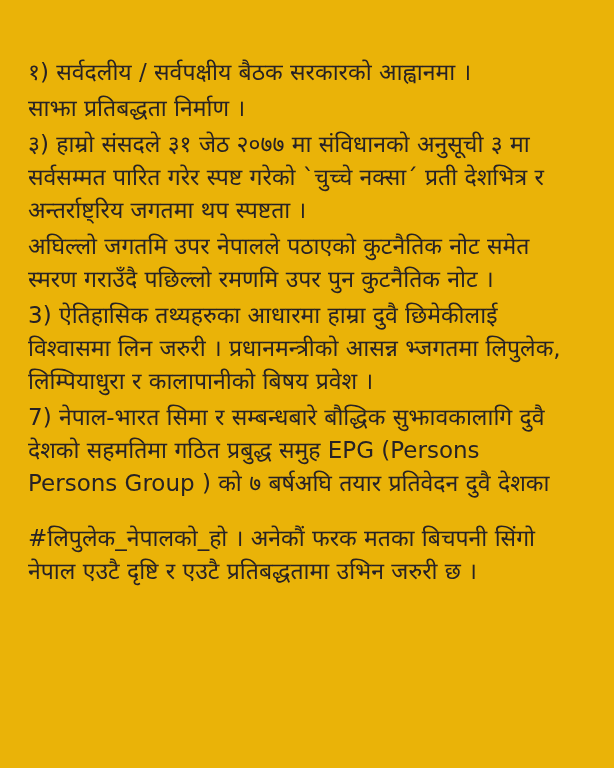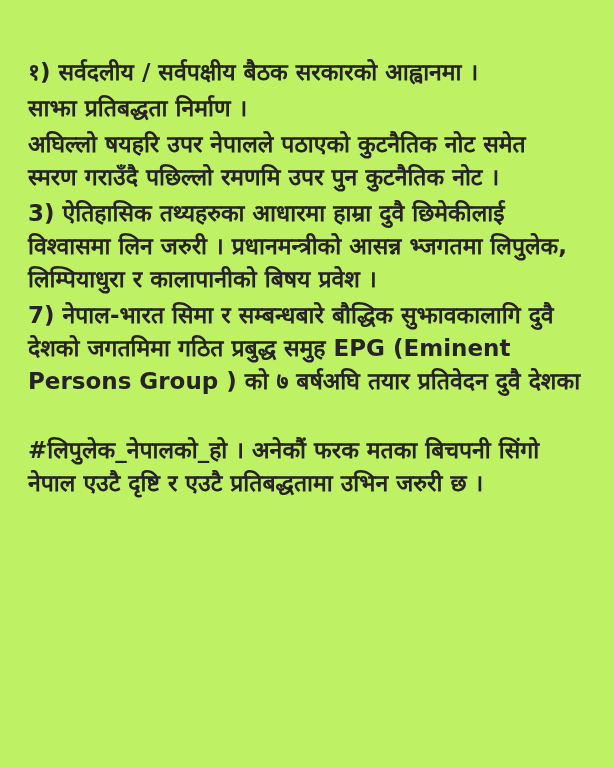--- a/index.html
+++ b/index.html
@@ -10,31 +10,31 @@
     width: 614px;
     height: 768px;
     background: #fcf2f1;
     overflow: hidden;
   }
   .page {
     box-sizing: border-box;
     width: 614px;
     height: 768px;
     padding: 56px 24px 0 28px;
-    background: #bef264;
+    background: #eab308;
     font-family: "DejaVu Sans", sans-serif;
-    font-weight: 700;
+    font-weight: 400;
     color: #272225;
   }
   .para {
     margin: 0 0 3px 0;
     padding: 0;
   }
   .para--gap {
-    margin-top: 36px;
+    margin-top: 22px;
   }
   .line {
     display: block;
     font-size: 23px;
     line-height: 33px;
     white-space: nowrap;
     letter-spacing: 0;
   }
 </style>
 </head>
@@ -43,35 +43,40 @@
 <div class="page">
 
   <p class="para">
     <span class="line">१) सर्वदलीय / सर्वपक्षीय बैठक सरकारको आह्वानमा ।</span>
   </p>
 
   <p class="para">
     <span class="line">साझा प्रतिबद्धता निर्माण ।</span>
   </p>
 
+  <p class="para">
+    <span class="line">३) हाम्रो संसदले ३१ जेठ २०७७ मा संविधानको अनुसूची ३ मा</span>
+    <span class="line">सर्वसम्मत पारित गरेर स्पष्ट गरेको `चुच्चे नक्सा´ प्रती देशभित्र र</span>
+    <span class="line">अन्तर्राष्ट्रिय जगतमा थप स्पष्टता ।</span>
+  </p>
 
   <p class="para">
-    <span class="line">अघिल्लो षयहरि उपर नेपालले पठाएको कुटनैतिक नोट समेत</span>
+    <span class="line">अघिल्लो जगतमि उपर नेपालले पठाएको कुटनैतिक नोट समेत</span>
     <span class="line">स्मरण गराउँदै पछिल्लो रमणमि उपर पुन कुटनैतिक नोट ।</span>
   </p>
 
   <p class="para">
     <span class="line">3) ऐतिहासिक तथ्यहरुका आधारमा हाम्रा दुवै छिमेकीलाई</span>
     <span class="line">विश्वासमा लिन जरुरी । प्रधानमन्त्रीको आसन्न भ्जगतमा लिपुलेक,</span>
     <span class="line">लिम्पियाधुरा र कालापानीको बिषय प्रवेश ।</span>
   </p>
 
   <p class="para">
     <span class="line">7) नेपाल-भारत सिमा र सम्बन्धबारे बौद्धिक सुझावकालागि दुवै</span>
-    <span class="line">देशको जगतमिमा गठित प्रबुद्ध समुह EPG (Eminent</span>
+    <span class="line">देशको सहमतिमा गठित प्रबुद्ध समुह EPG (Persons</span>
     <span class="line">Persons Group ) को ७ बर्षअघि तयार प्रतिवेदन दुवै देशका</span>
   </p>
 
   <p class="para para--gap">
     <span class="line">#लिपुलेक_नेपालको_हो । अनेकौं फरक मतका बिचपनी सिंगो</span>
     <span class="line">नेपाल एउटै दृष्टि र एउटै प्रतिबद्धतामा उभिन जरुरी छ ।</span>
   </p>
 
 </div>
 

